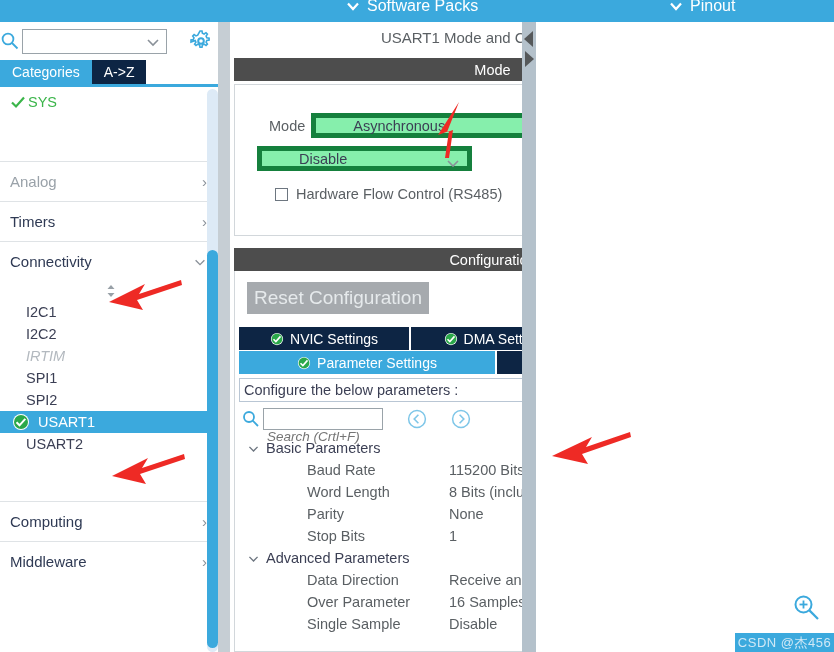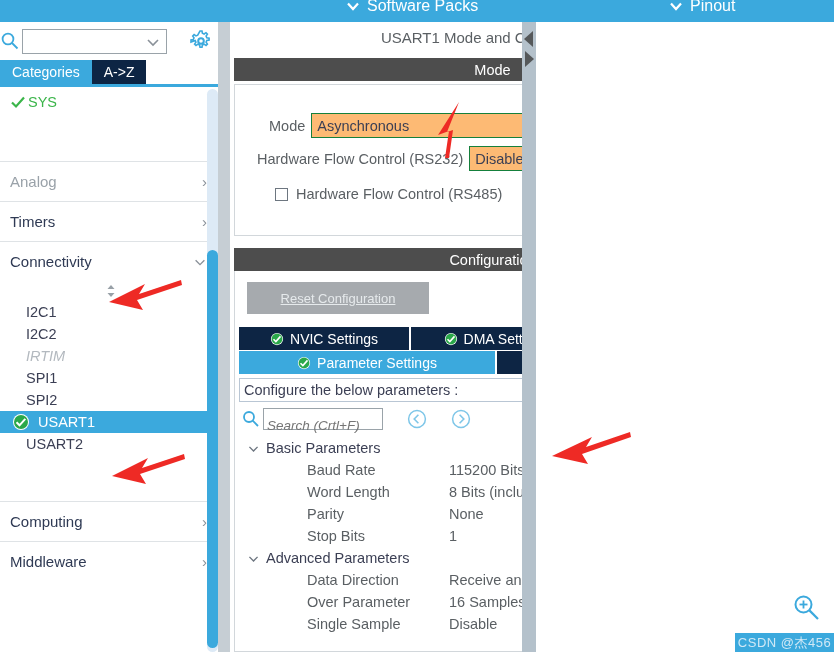--- a/index.html
+++ b/index.html
@@ -132,23 +132,23 @@
     background: #ffffff; border: 1px solid #d2d7db;
   }
   .field-row {
     position: absolute; display: flex; align-items: center; font-size: 14.5px;
     color: #5a5f63;
   }
   #row-mode { left: 34px; top: 28px; }
   #row-hfc { left: 22px; top: 61px; }
   .field-label { margin-right: 6px; white-space: nowrap; }
   .combo {
-    border: 1px solid #15803d; background: #fdba74; height: 25px;
+    border: 5px solid #15803d; background: #86efac; height: 25px;
     display: flex; align-items: center; position: relative;
-    font-size: 14.5px; color: #3b3f54;
+    font-size: 14.5px; color: #3b3f54; padding-left: 32px;
   }
   .combo .val { margin-left: 5px; }
   .combo .cchev { position: absolute; right: 6px; top: 4px; width: 16px; height: 16px; }
   #combo-mode { width: 398px; }
   #combo-hfc { width: 215px; }
   .chk-row {
     position: absolute; left: 40px; top: 101px; display: flex; align-items: center;
     font-size: 14.5px; color: #5a5f63; justify-content: space-between;
   }
   .chkbox {
@@ -158,23 +158,23 @@
 
   #cfg-header {
     position: absolute; left: 4px; top: 226px; width: 517px; height: 23px;
   }
   .cfg-box {
     position: absolute; left: 4px; top: 249px; width: 517px; height: 381px;
     background: #ffffff; border: 1px solid #d2d7db; border-top: 0;
   }
   .reset-btn {
     position: absolute; left: 12px; top: 11px; width: 182px; height: 32px;
-    background: #a6aaae; color: #e6eaec; border: 0; font-size: 13px;
+    background: #a6aaae; color: #e6eaec; border: 0; font-size: 19px;
     font-family: "Liberation Sans", sans-serif;
-    display: flex; align-items: center; justify-content: center; text-decoration: underline;
+    display: flex; align-items: center; justify-content: center;
   }
 
   .tab-row {
     position: absolute; left: 4px; display: flex; gap: 2px;
   }
   #tab-row-1 { top: 56px; }
   #tab-row-2 { top: 80px; }
   .ctab {
     height: 23px; display: flex; align-items: center; justify-content: center;
     gap: 6px; font-size: 14px; color: #ffffff; background: #0d2544;
@@ -192,21 +192,21 @@
   .param-toolbar {
     position: absolute; left: 4px; top: 134px; width: 503px; height: 28px;
     display: flex; align-items: center;
   }
   .tb-mag { width: 20px; height: 20px; margin-left: 2px; }
   .param-search {
     width: 120px; height: 22px; border: 1px solid #9aa3a9; background: #fff;
     margin-left: 2px;
   }
   .param-search input {
-    border: 0; outline: 0; width: 114px; height: 18px; margin: 7px 0 0 3px;
+    border: 0; outline: 0; width: 114px; height: 18px; margin: 18px 0 0 3px;
     font-size: 13.5px; font-style: italic; color: #9aa2a9;
     font-family: "Liberation Sans", sans-serif; background: transparent;
   }
   .nav-circ { width: 20px; height: 20px; margin-left: 24px; }
   .info-icon { position: absolute; right: 24px; top: 3px; width: 20px; height: 20px; }
 
   .param-list {
     position: absolute; left: 4px; top: 166px; width: 503px; height: 212px;
     overflow: hidden;
   }
@@ -395,21 +395,20 @@
       <div class="field-row" id="row-mode">
         <span class="field-label">Mode</span>
         <div class="combo" id="combo-mode">
           <span class="val">Asynchronous</span>
           <svg class="cchev" viewBox="0 0 16 16">
             <path d="M3 6 L8 11 L13 6" stroke="#8a9199" stroke-width="1.6" fill="none"></path>
           </svg>
         </div>
       </div>
       <div class="field-row" id="row-hfc">
-        <span class="field-label">Hardware Flow Control (RS232)</span>
         <div class="combo" id="combo-hfc">
           <span class="val">Disable</span>
           <svg class="cchev" viewBox="0 0 16 16">
             <path d="M3 6 L8 11 L13 6" stroke="#8a9199" stroke-width="1.6" fill="none"></path>
           </svg>
         </div>
       </div>
       <div class="chk-row">
         <span class="chkbox"></span>
         <span>Hardware Flow Control (RS485)</span>

